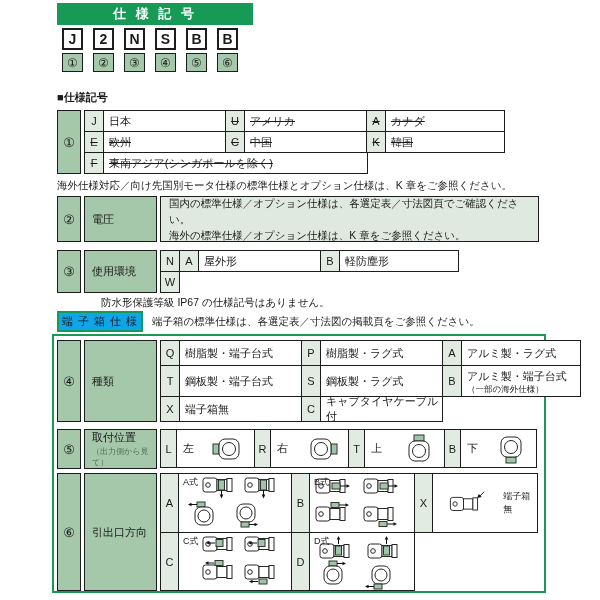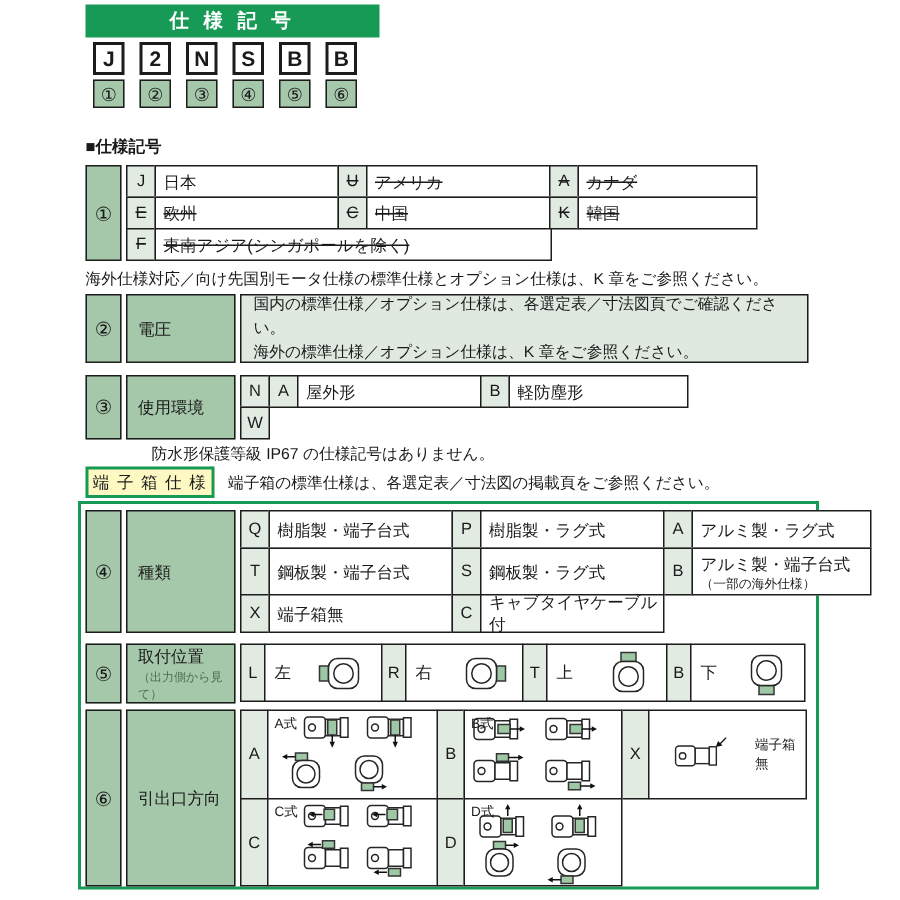--- a/index.html
+++ b/index.html
@@ -37,21 +37,21 @@
   .tc{padding-left:5px;}
   .struck{text-decoration:line-through;}
   .h22{height:22px;}.h26{height:26px;}.h32{height:32px;}.h38{height:39px;}
   .h60{height:60px;}.h59{height:59px;}
   .w107{width:123px;}.w110{width:120px;}.w235{width:265px;}
   .note{font-size:10.5px;color:#1a1a1a;}
 
   .voltcell{width:379px;background:#dfe9df;flex-direction:column;align-items:flex-start;
             justify-content:center;padding-left:8px;font-size:10.5px;line-height:1.55;}
 
-  .tboxlabel{left:57px;top:311px;width:86px;height:21px;border:2px solid #179a56;background:#fef9c3;
+  .tboxlabel{left:57px;top:311px;width:86px;height:21px;border:2px solid #179a56;background:#0ea5e9;
              display:flex;align-items:center;justify-content:center;font-size:11px;letter-spacing:1px;box-sizing:border-box;}
   .frame{left:52px;top:334px;width:494px;height:259px;border:2px solid #179a56;box-sizing:border-box;}
 
   .two-line{flex-direction:column;align-items:flex-start;justify-content:flex-end;}
   .two-line .l2{font-size:8.5px;}
 
   
   .mcell{justify-content:space-between;padding:0 8px 0 6px;}
   .w79{width:79px;}.w81{width:81px;}.w77{width:77px;}.w17{width:17px;}
 

